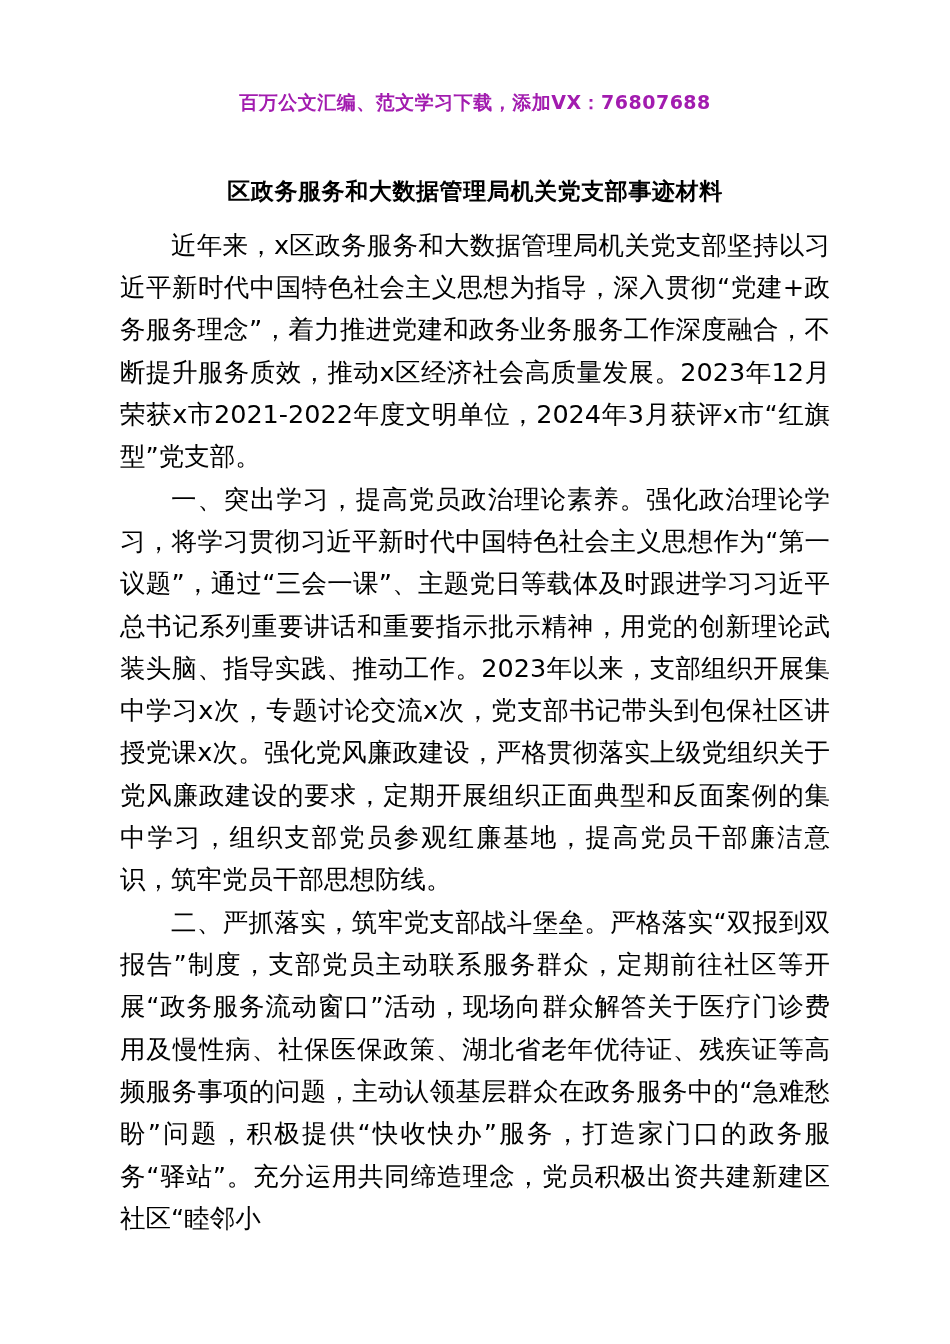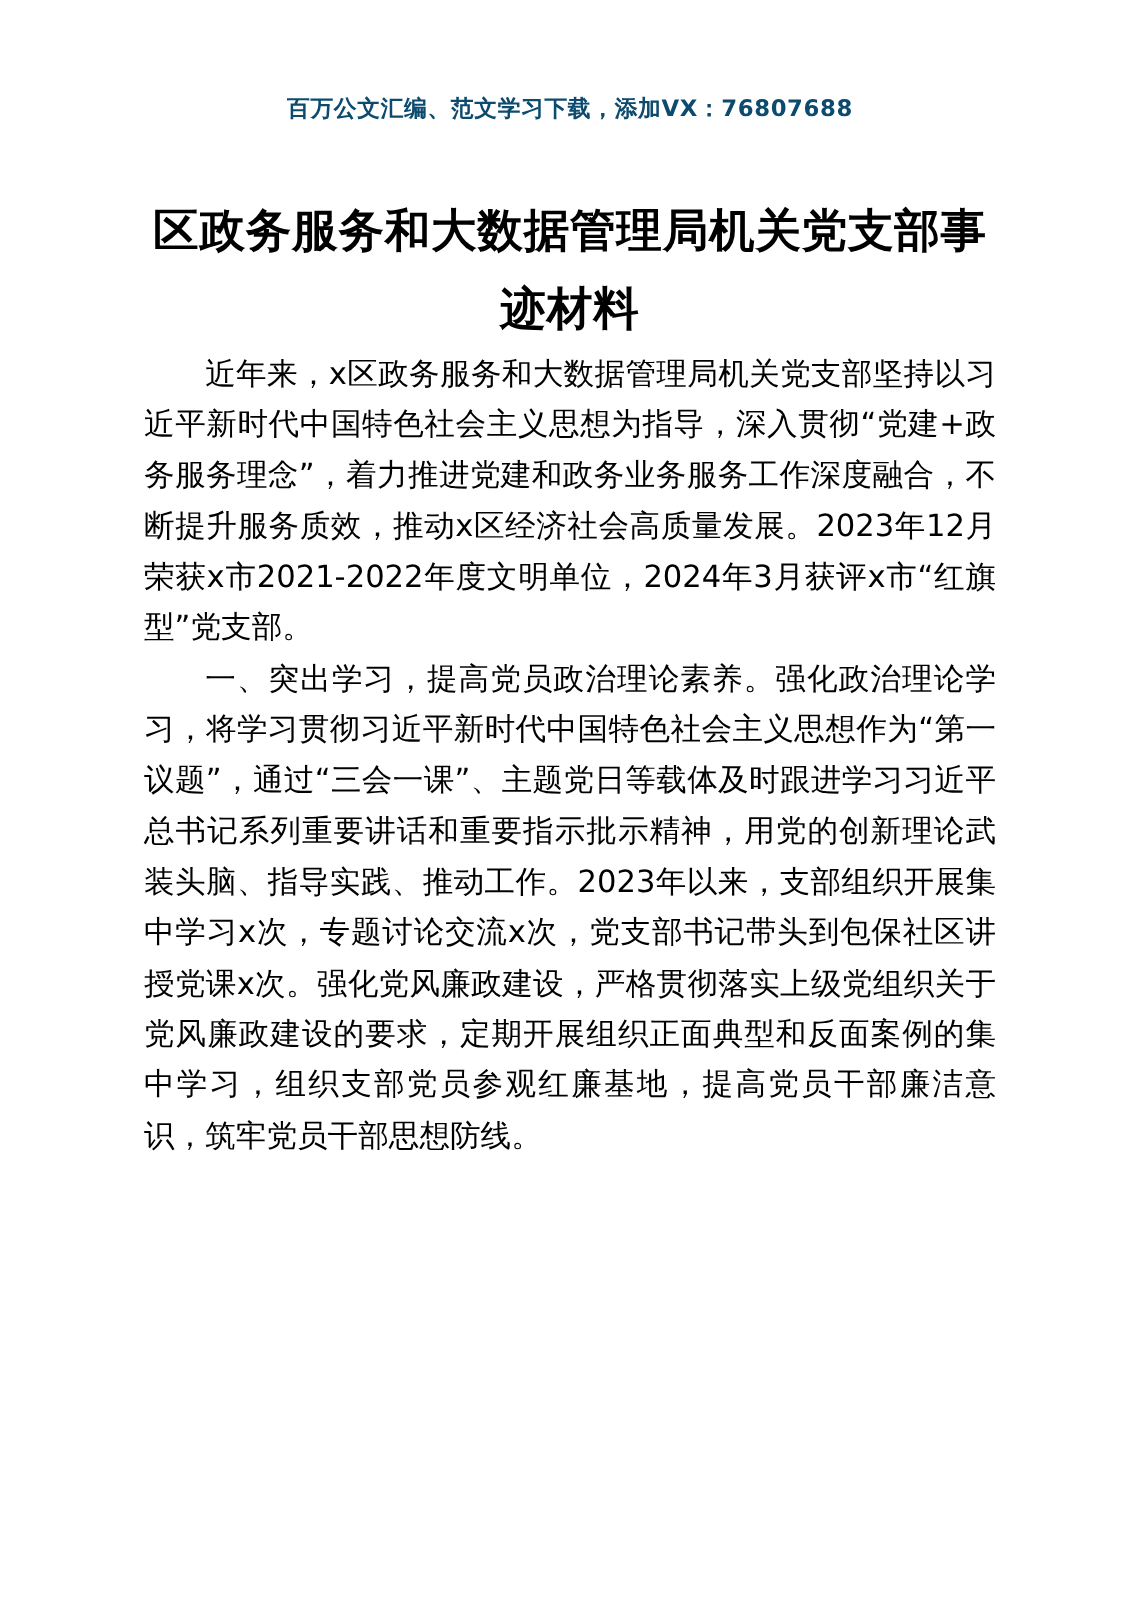--- a/index.html
+++ b/index.html
@@ -19,31 +19,31 @@
     height: 1344px;
     box-sizing: border-box;
     padding: 0 120px;
   }
   .watermark {
     position: absolute;
     top: 78px;
     left: 0;
     width: 950px;
     text-align: center;
-    color: #0c4a6e;
+    color: #a21caf;
     font-size: 19px;
     font-weight: bold;
     letter-spacing: 0.5px;
     font-family: "DejaVu Sans", sans-serif;
   }
   .doc-title {
-    margin: 0;
+    margin: 12px;
     padding-top: 160px;
     text-align: center;
-    font-size: 38px;
+    font-size: 23px;
     font-weight: bold;
     line-height: 1.72;
     color: #000000;
     letter-spacing: 0.6px;
     font-family: "DejaVu Sans", sans-serif;
   }
   .body-text {
   }
   .body-text p {
     margin: 0;
@@ -62,15 +62,16 @@
 
 <div class="page">
 
   <div class="watermark">百万公文汇编、范文学习下载，添加VX：76807688</div>
 
   <h1 class="doc-title">区政务服务和大数据管理局机关党支部事迹材料</h1>
 
   <div class="body-text">
     <p>近年来，x区政务服务和大数据管理局机关党支部坚持以习近平新时代中国特色社会主义思想为指导，深入贯彻“党建+政务服务理念”，着力推进党建和政务业务服务工作深度融合，不断提升服务质效，推动x区经济社会高质量发展。2023年12月荣获x市2021-2022年度文明单位，2024年3月获评x市“红旗型”党支部。</p>
     <p>一、突出学习，提高党员政治理论素养。强化政治理论学习，将学习贯彻习近平新时代中国特色社会主义思想作为“第一议题”，通过“三会一课”、主题党日等载体及时跟进学习习近平总书记系列重要讲话和重要指示批示精神，用党的创新理论武装头脑、指导实践、推动工作。2023年以来，支部组织开展集中学习x次，专题讨论交流x次，党支部书记带头到包保社区讲授党课x次。强化党风廉政建设，严格贯彻落实上级党组织关于党风廉政建设的要求，定期开展组织正面典型和反面案例的集中学习，组织支部党员参观红廉基地，提高党员干部廉洁意识，筑牢党员干部思想防线。</p>
+    <p>二、严抓落实，筑牢党支部战斗堡垒。严格落实“双报到双报告”制度，支部党员主动联系服务群众，定期前往社区等开展“政务服务流动窗口”活动，现场向群众解答关于医疗门诊费用及慢性病、社保医保政策、湖北省老年优待证、残疾证等高频服务事项的问题，主动认领基层群众在政务服务中的“急难愁盼”问题，积极提供“快收快办”服务，打造家门口的政务服务“驿站”。充分运用共同缔造理念，党员积极出资共建新建区社区“睦邻小</p>
   </div>
 
 </div>
 
 </body></html>

